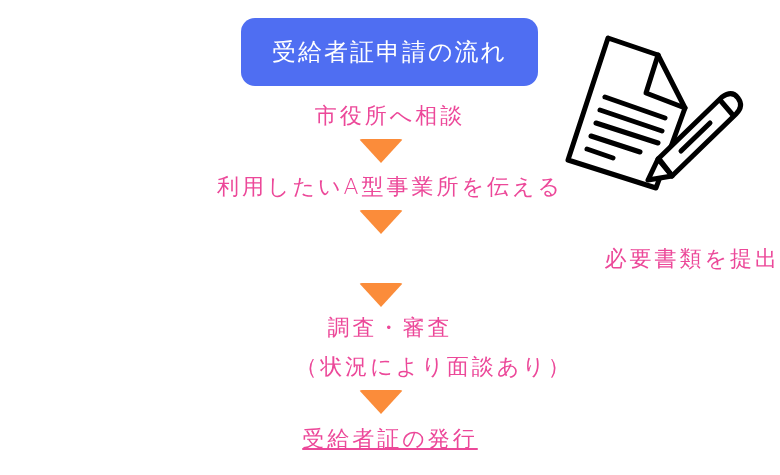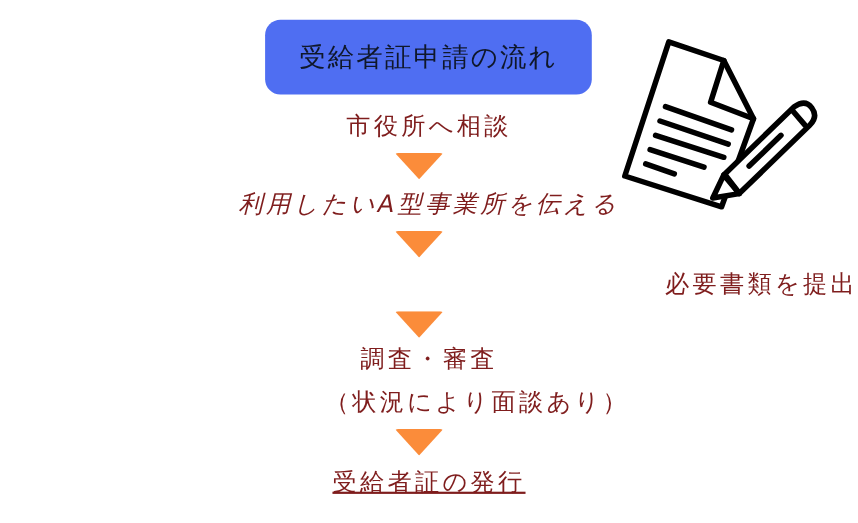--- a/index.html
+++ b/index.html
@@ -19,34 +19,34 @@
       position: absolute;
       left: 241px;
       top: 18px;
       width: 297px;
       height: 68px;
       background: #4f6ef2;
       border-radius: 14px;
       display: flex;
       align-items: center;
       justify-content: center;
-      color: #0f172a;
+      color: #ffffff;
       font-size: 24px;
       letter-spacing: 2px;
       font-weight: 300;
     }
     .step {
       position: absolute;
       left: 0;
       width: 780px;
       text-align: center;
       font-size: 22px;
       letter-spacing: 3px;
       line-height: 34px;
-      color: #7f1d1d;
+      color: #ec4899;
       font-weight: 300;
     }
     .arrow {
       position: absolute;
       left: 359px;
       width: 0;
       height: 0;
       border-left: 22px solid transparent;
       border-right: 22px solid transparent;
       border-top: 24px solid #fb8c3a;
@@ -63,21 +63,21 @@
 </head>
 <body>
 
 <div class="title-box">
   <span>受給者証申請の流れ</span>
 </div>
 
 <div class="step" style="top:99px;">市役所へ相談</div>
 <div class="arrow" style="top:139px;"></div>
 
-<div class="step" style="top:170px;font-style:italic;">利用したいA型事業所を伝える</div>
+<div class="step" style="top:170px;">利用したいA型事業所を伝える</div>
 <div class="arrow" style="top:210px;"></div>
 
 <div class="step" style="top:242px;text-align:right;">必要書類を提出</div>
 <div class="arrow" style="top:283px;"></div>
 
 <div class="step" style="top:311px;">調査・審査</div>
 <div class="step" style="top:350px;padding-left:44px;">（状況により面談あり）</div>
 <div class="arrow" style="top:390px;"></div>
 
 <div class="step" style="top:422px;text-decoration:underline;">受給者証の発行</div>

